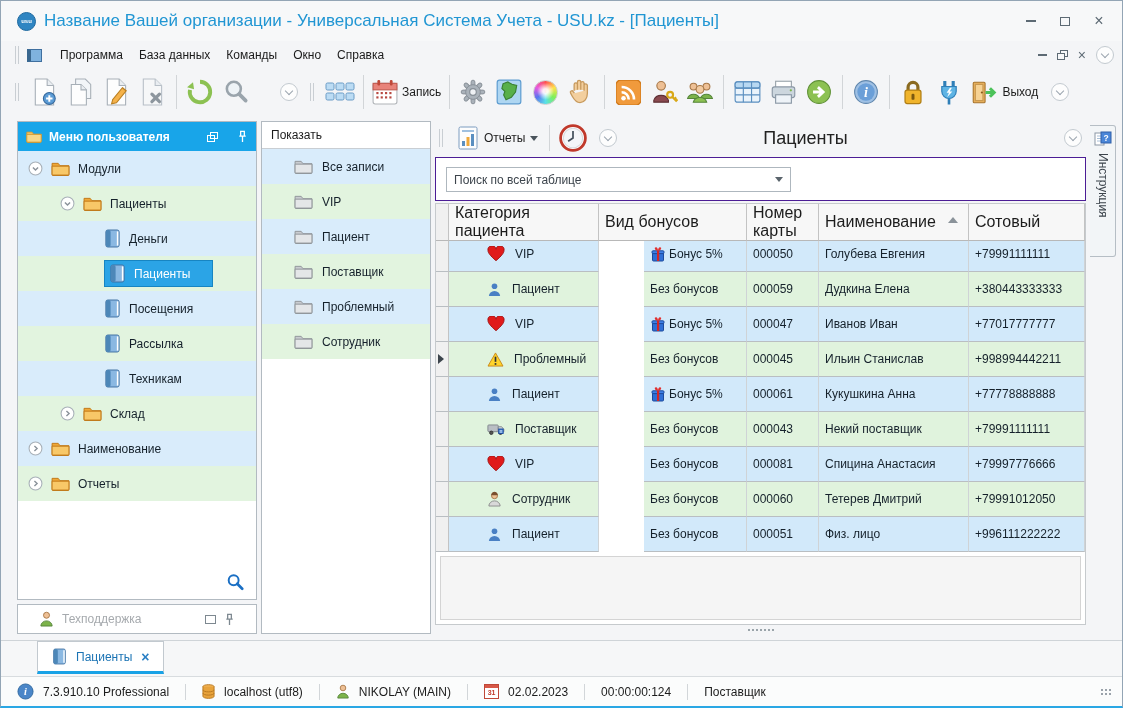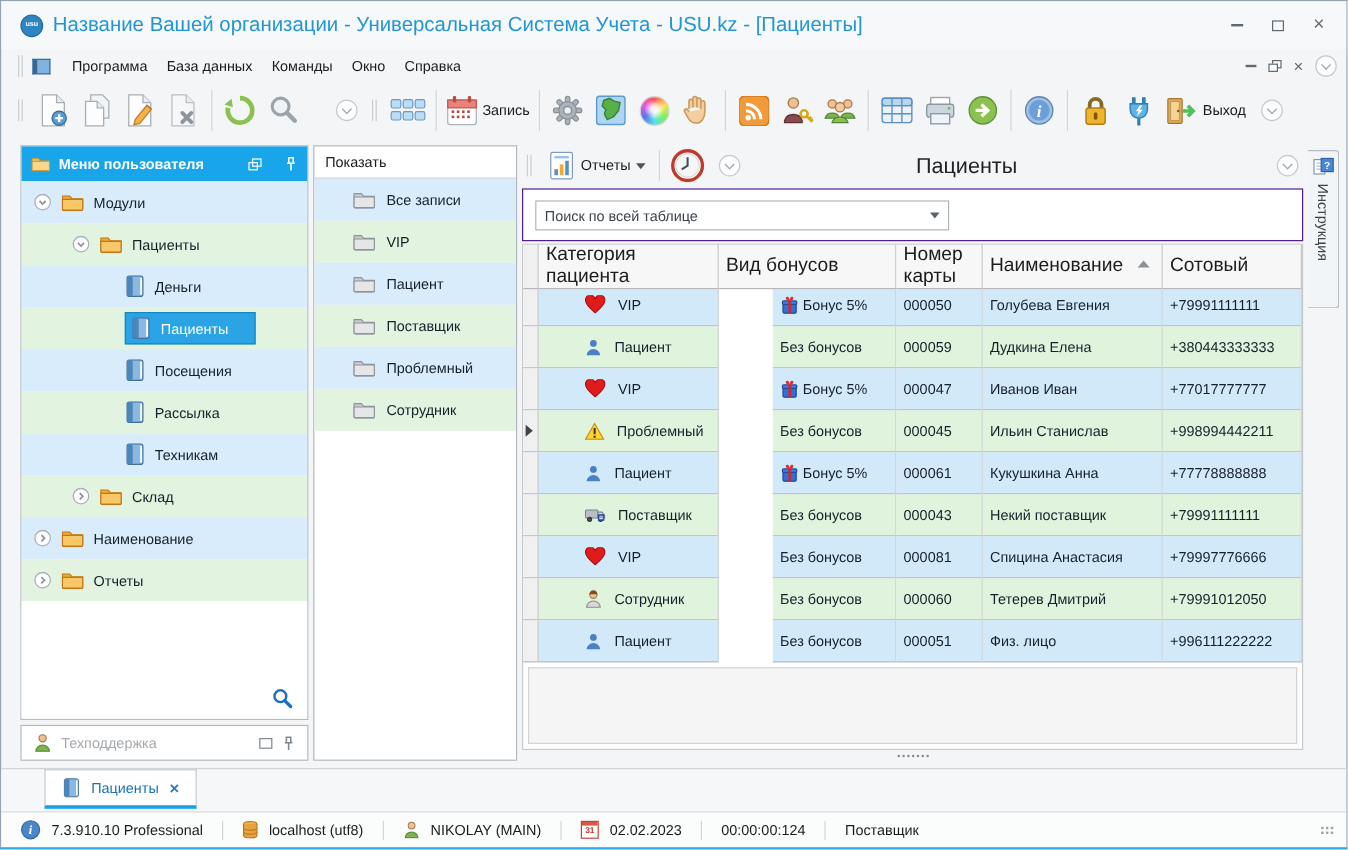--- a/index.html
+++ b/index.html
@@ -46,21 +46,21 @@
   .tree-panel { flex:1 1 auto; display:flex; flex-direction:column; min-height:0;}
   .tree-header { height:29px; background:#18a5e9; display:flex; align-items:center; padding:0 8px; gap:7px; color:#fff; flex:0 0 auto;}
   .tree-header .lbl { font-weight:bold; font-size:12px; flex:1; }
   .trow { height:35px; display:flex; align-items:center; font-size:12px; color:#15212b; flex:0 0 auto;}
   .row-b { background:#d9ecfb; } .row-g { background:#e2f4df; }
   .ind0 { padding-left:10px; } .ind1 { padding-left:42px; } .ind2 { padding-left:86px; }
   .trow .gap { width:8px; flex:0 0 auto;}
   .sel-box { display:flex; align-items:center; gap:8px; background:#2ba4e6; border:1px solid #1785c2; color:#fff; padding:3px 22px 3px 4px; }
   .tree-fill { flex:1 1 auto; position:relative; background:#fff;}
   .tree-search { position:absolute; right:12px; bottom:8px; }
-  .support-bar { height:30px; flex:0 0 auto; display:flex; align-items:center; gap:8px; padding:0 10px; }
+  .support-bar { height:30px; flex:0 0 auto; display:flex; align-items:center; gap:8px; padding:0 21px; }
   .support-bar .lbl { color:#a6aaae; font-size:12px; flex:1;}
   .minbox { width:11px; height:9px; border:1.4px solid #7d8890; background:#fff;}
   
   .filter-panel { width:170px; flex:0 0 auto; display:flex; flex-direction:column;}
   .filter-header { height:27px; border-bottom:1px solid #c9ced3; display:flex; align-items:center; padding:0 9px; font-size:12px; color:#1c1c1c; flex:0 0 auto;}
   .frow { height:35px; display:flex; align-items:center; padding-left:32px; gap:9px; font-size:12px; color:#15212b; flex:0 0 auto;}
   
   .main-col { flex:1 1 auto; display:flex; flex-direction:column; min-width:0;}
   .mini-toolbar { height:34px; display:flex; align-items:center; position:relative; padding:0 4px; flex:0 0 auto;}
   .reports-btn { display:flex; align-items:center; gap:5px; font-size:12px; color:#1c1c1c; padding:2px 6px;}

